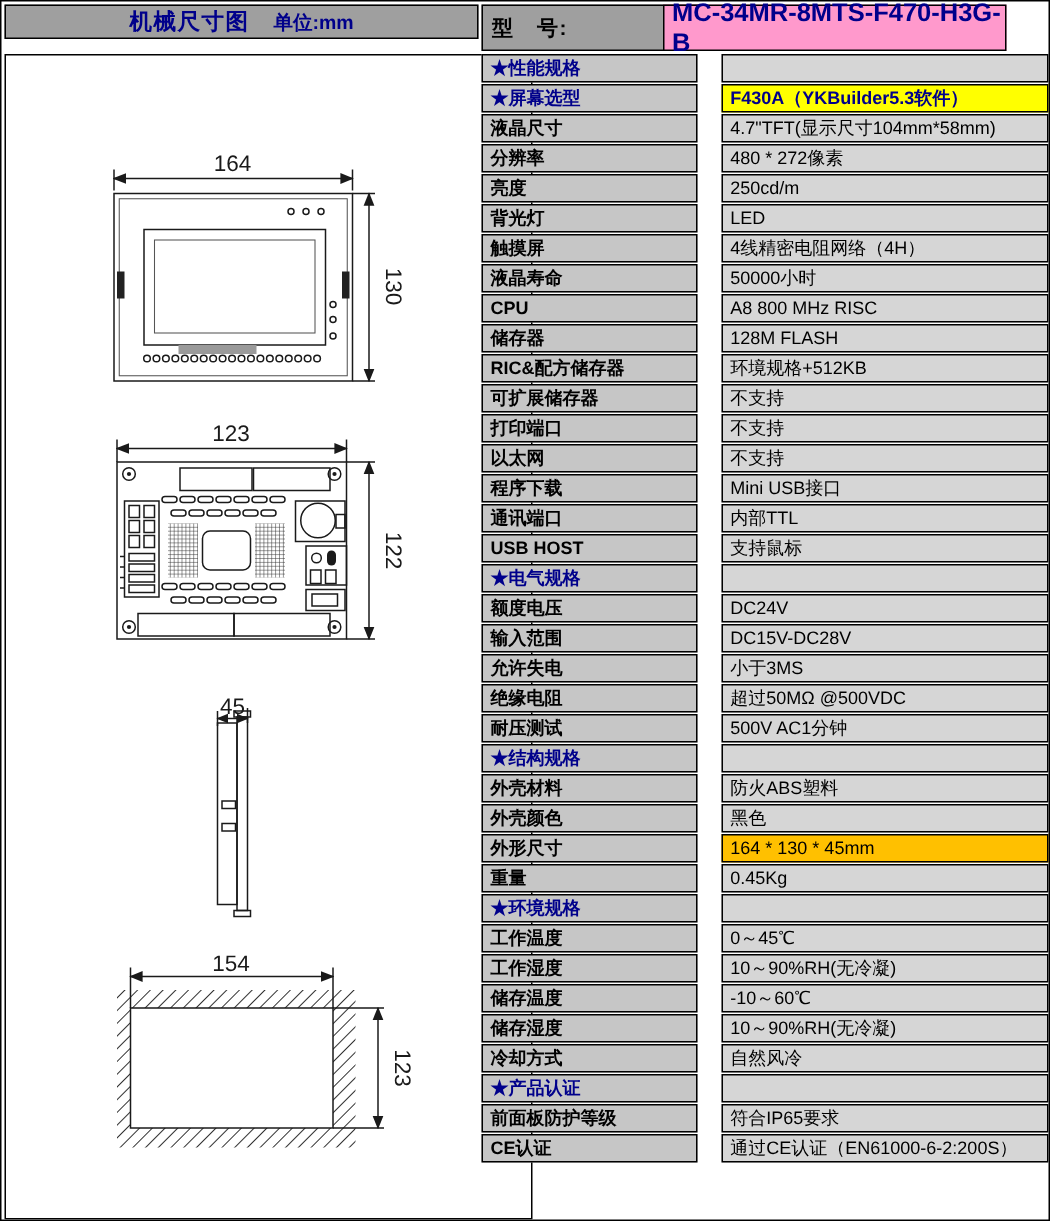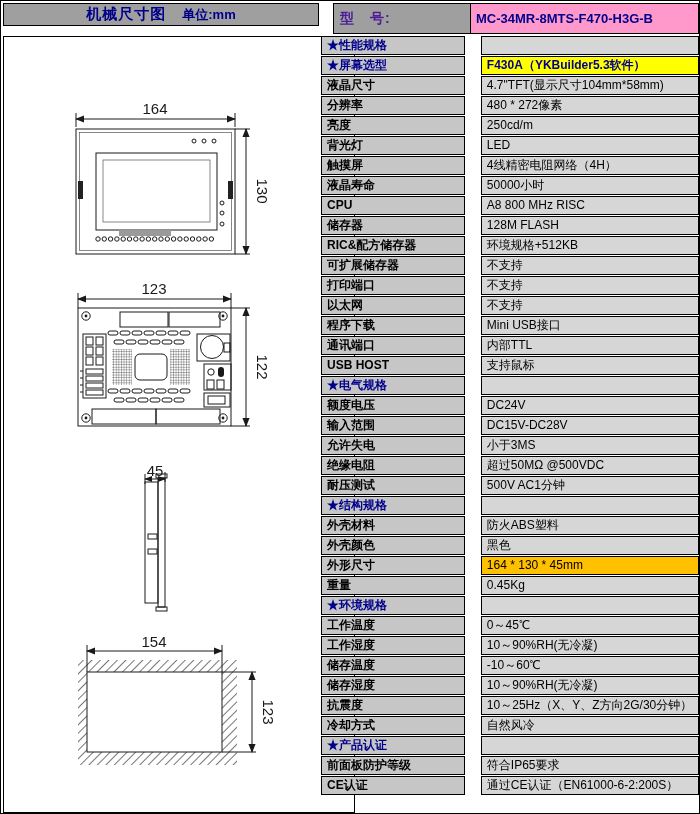--- a/index.html
+++ b/index.html
@@ -4,24 +4,24 @@
 <style>
   html,body{margin:0;padding:0;}
   body{width:700px;height:814px;position:relative;background:#fff;
        font-family:"Liberation Sans",sans-serif;font-size:12px;color:#000;overflow:hidden;}
   .page{position:absolute;inset:0;border:1px solid #000;box-sizing:border-box;background:#fff;}
   .cell{position:absolute;box-sizing:border-box;border:1px solid #000;}
   #left-header{left:2px;top:2px;width:316px;height:23px;background:#9f9f9f;
      display:flex;align-items:center;justify-content:center;color:#00008b;font-weight:bold;}
   #left-header .t1{font-size:15px;letter-spacing:1px;}
   #left-header .t2{font-size:13px;margin-left:16px;}
-  #model-label-cell{left:332px;top:2px;width:147px;height:31px;background:#9f9f9f;
-     color:#4c1d95;font-weight:bold;font-size:14px;display:flex;align-items:center;padding-left:6px;letter-spacing:1px;}
-  #model-value-cell{left:469px;top:2px;width:229px;height:31px;background:#ff99cc;
-     color:#00008b;font-weight:bold;font-size:13px;display:flex;align-items:center;padding-left:5px;}
+  #model-label-cell{left:320px;top:2px;width:147px;height:31px;background:#9f9f9f;
+     color:#000000;font-weight:bold;font-size:14px;display:flex;align-items:center;padding-left:6px;letter-spacing:1px;}
+  #model-value-cell{left:441px;top:2px;width:229px;height:31px;background:#ff99cc;
+     color:#00008b;font-weight:bold;font-size:17px;display:flex;align-items:center;padding-left:5px;}
   #drawing-panel{left:2px;top:35px;width:352px;height:777px;background:#fff;border:1px solid #000;}
   #drawing-panel svg{position:absolute;left:0;}
   #spec-rows{position:absolute;left:320px;top:35px;width:378px;}
   .srow{display:flex;height:19px;margin-bottom:1px;}
   .lc{width:147px;margin-right:16px;border:1px solid #000;background:#c6c6c6;font-weight:bold;
       padding-left:5px;line-height:16px;box-sizing:border-box;overflow:hidden;white-space:nowrap;}
   .vc{width:223px;border:1px solid #000;background:#d6d6d6;padding-left:5px;line-height:16px;
       box-sizing:border-box;overflow:hidden;white-space:nowrap;}
   .navy{color:#00008b;}
   .yellow{background:#ffff00;color:#00008b;font-weight:bold;}
@@ -352,24 +352,20 @@
       </div>
       <div class="srow">
         <div class="lc">储存温度</div>
         <div class="vc">-10～60℃</div>
       </div>
       <div class="srow">
         <div class="lc">储存湿度</div>
         <div class="vc">10～90%RH(无冷凝)</div>
       </div>
       <div class="srow">
-        <div class="lc">抗震度</div>
-        <div class="vc">10～25Hz（X、Y、Z方向2G/30分钟）</div>
-      </div>
-      <div class="srow">
         <div class="lc">冷却方式</div>
         <div class="vc">自然风冷</div>
       </div>
       <div class="srow">
         <div class="lc navy">★产品认证</div>
         <div class="vc"></div>
       </div>
       <div class="srow">
         <div class="lc">前面板防护等级</div>
         <div class="vc">符合IP65要求</div>

